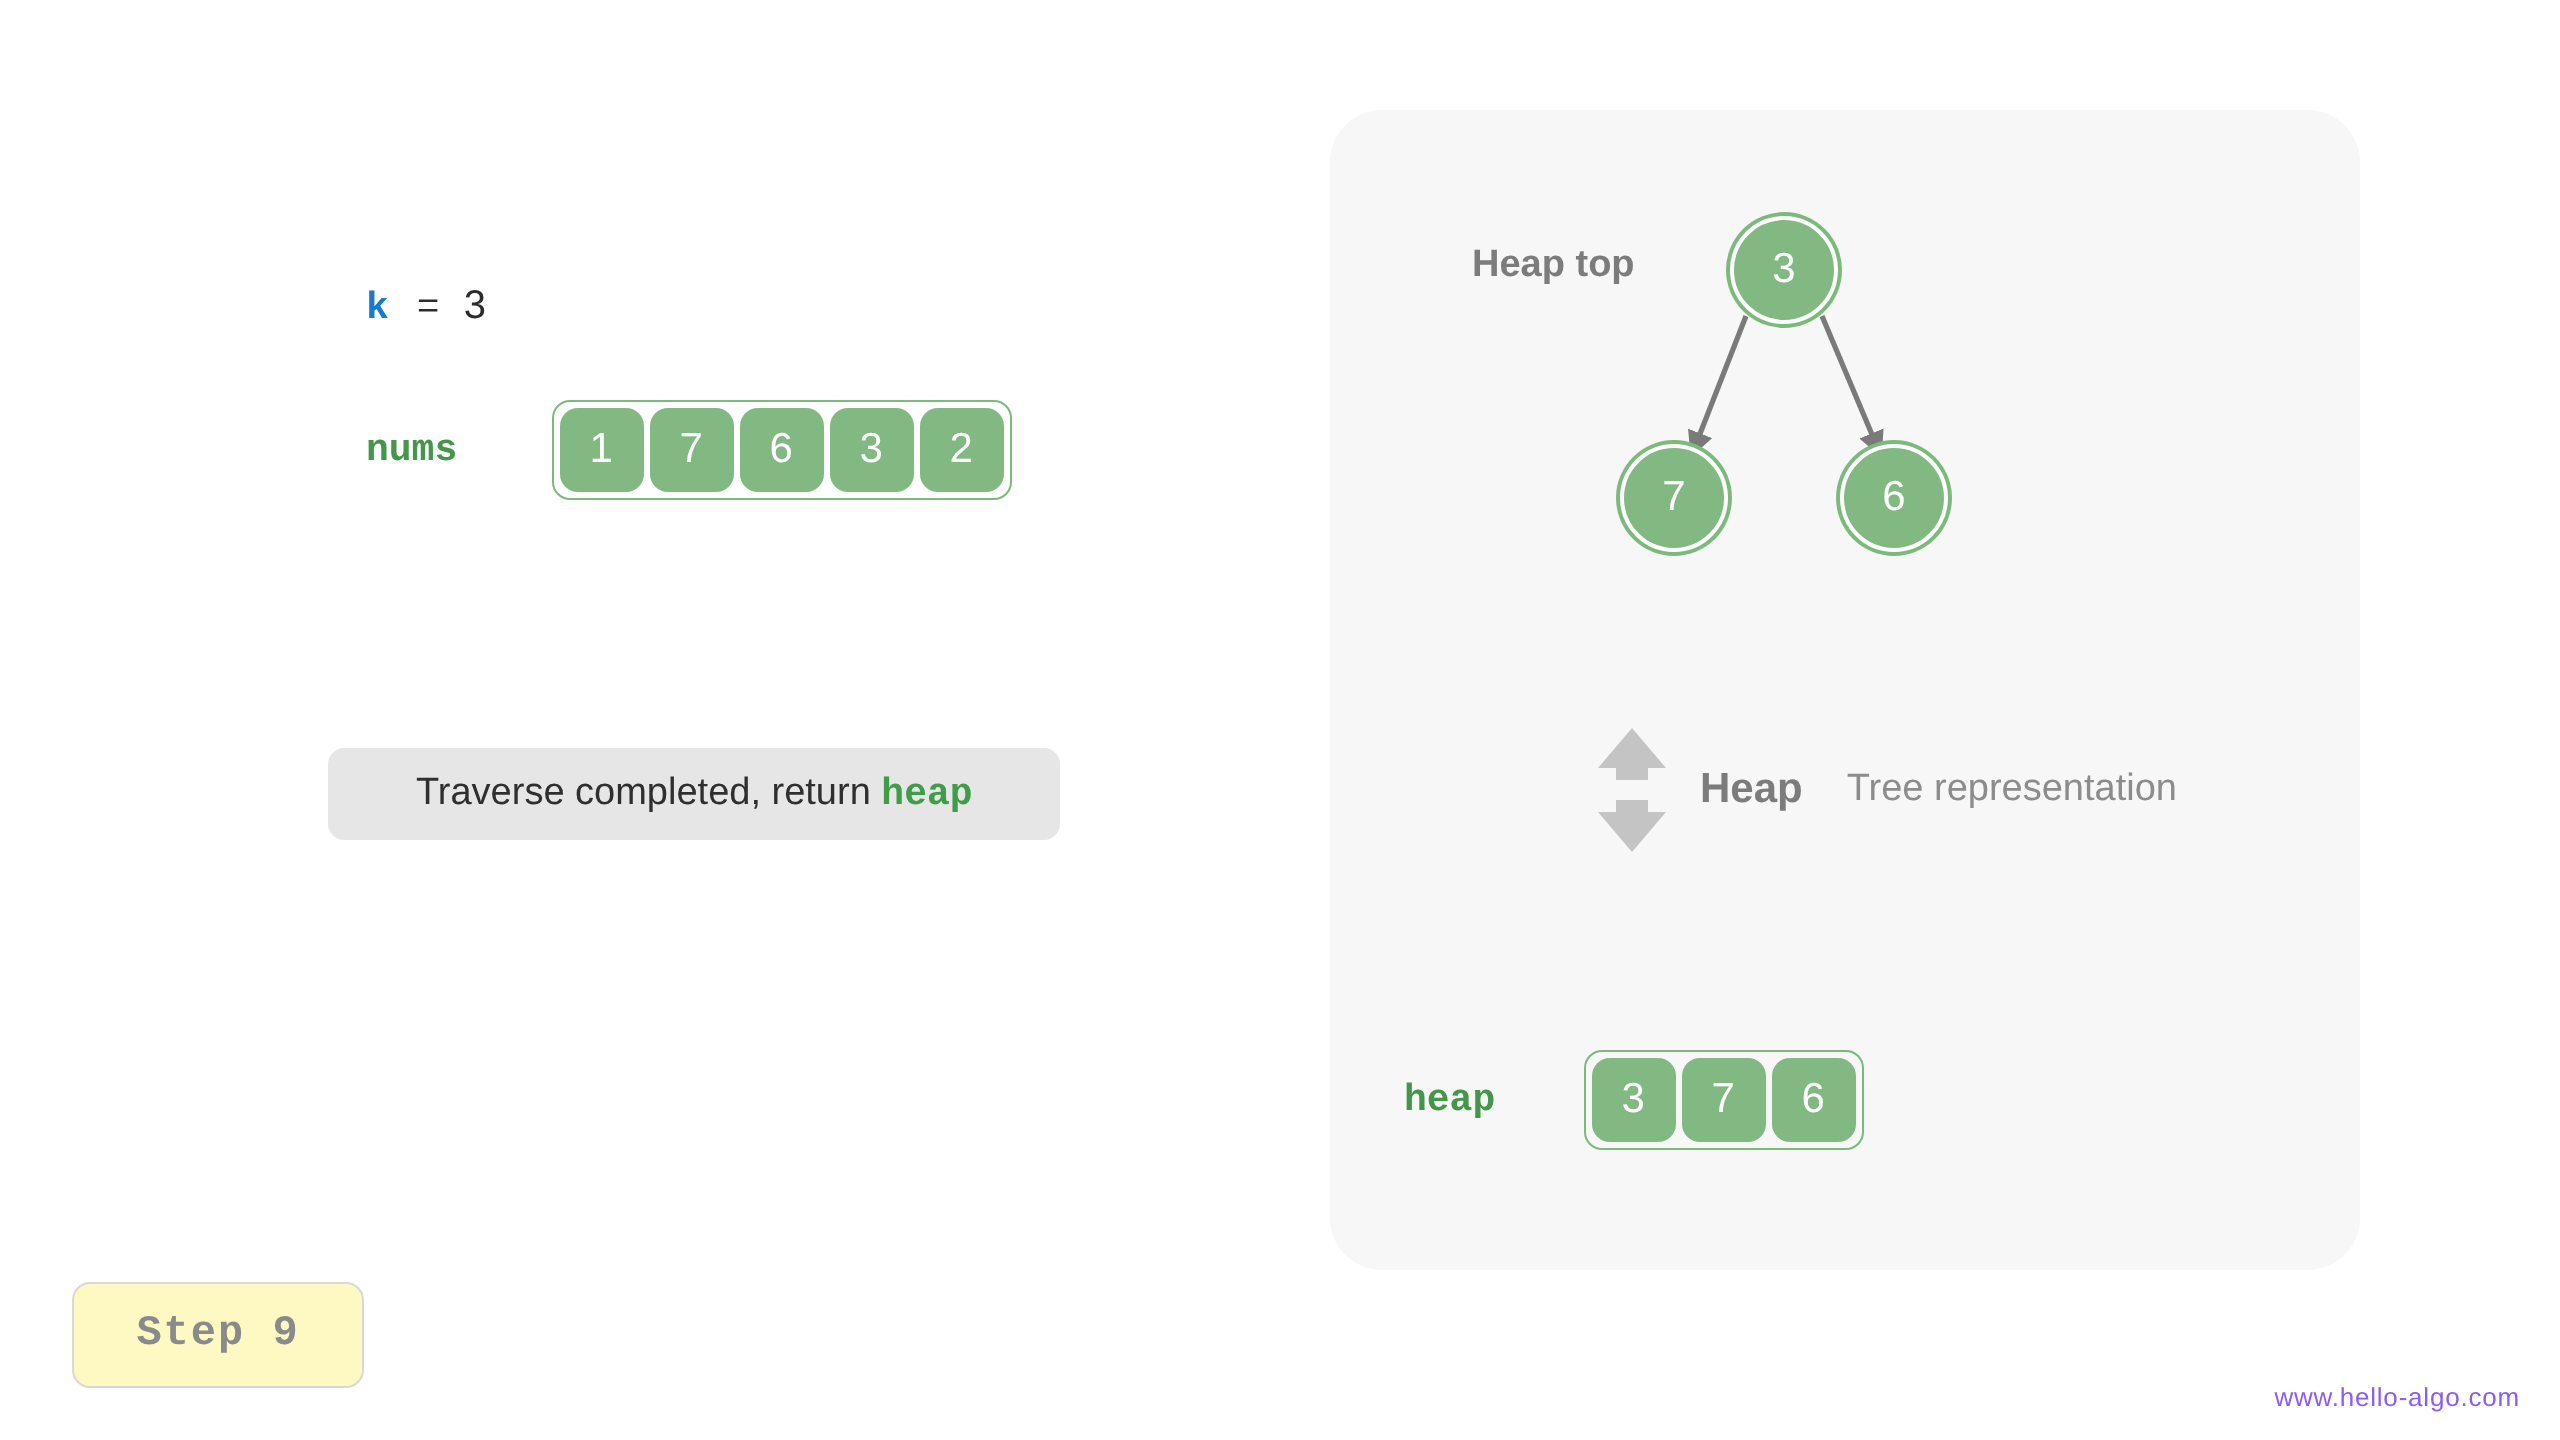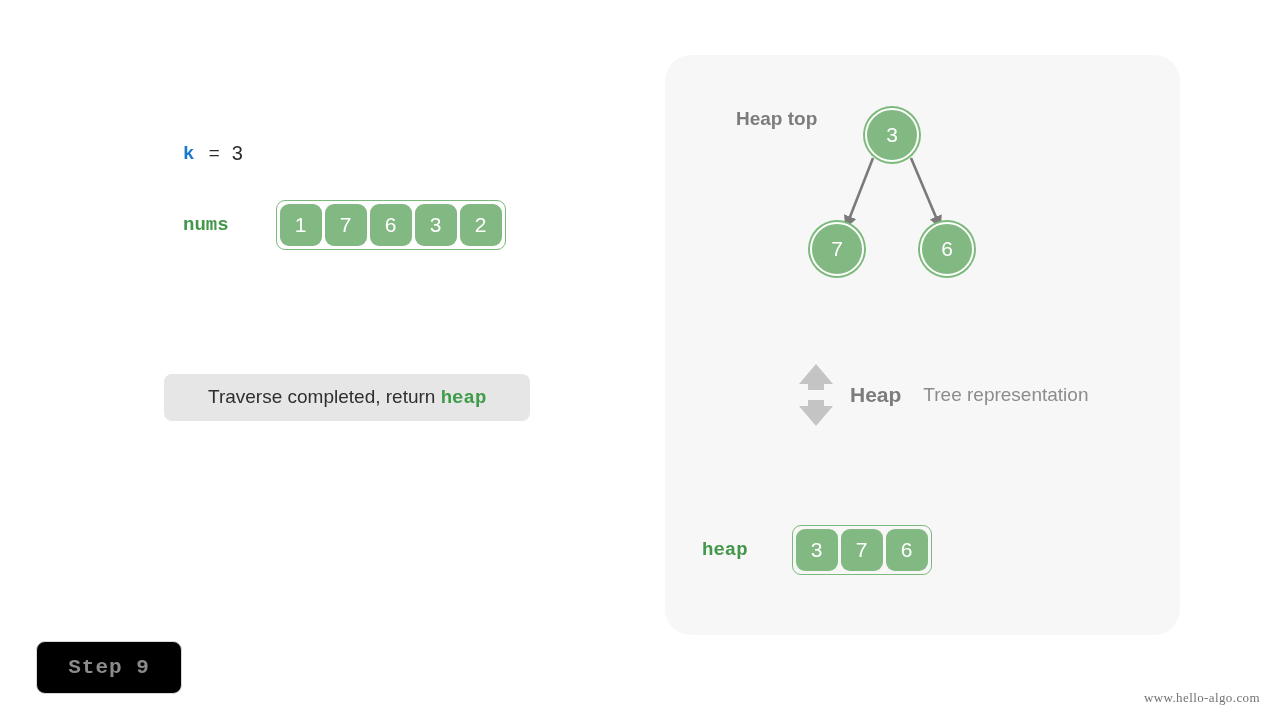--- a/index.html
+++ b/index.html
@@ -92,39 +92,39 @@
 
   
   #step-badge {
     position: absolute;
     left: 36px;
     top: 641px;
     width: 144px;
     height: 51px;
     border: 1px solid #d8d8d8;
     border-radius: 9px;
-    background: #000000;
+    background: #fef9c3;
     display: flex;
     align-items: center;
     justify-content: center;
     font-family: "Liberation Mono", "DejaVu Sans Mono", monospace;
     font-weight: bold;
     font-size: 21px;
     color: #8a8a8a;
     letter-spacing: 1px;
   }
 
   
   #watermark {
     position: absolute;
     right: 20px;
     bottom: 14px;
-    font-family: Liberation Serif, serif;
+    font-family: Liberation Sans, sans-serif;
     font-size: 13px;
-    color: #737373;
+    color: #8b5cf6;
     letter-spacing: 0.4px;
   }
 
   
   #heap-panel {
     position: absolute;
     left: 665px;
     top: 55px;
     width: 515px;
     height: 580px;
@@ -220,21 +220,21 @@
 <div id="message-box">
   <span>Traverse completed, return </span><span id="message-emph">heap</span>
 </div>
 
 <div id="step-badge">Step 9</div>
 
 <div id="watermark">www.hello-algo.com</div>
 
 <div id="heap-panel"></div>
 
-<div id="heap-top-label" style="left:736px;top:108px;position:absolute;">Heap top</div>
+<div id="heap-top-label" style="left:736px;top:122px;position:absolute;">Heap top</div>
 
 <svg id="tree-edges" width="1280" height="720" style="position:absolute;left:0;top:0;pointer-events:none;">
   <defs>
     <marker id="arrowhead" markerWidth="5" markerHeight="5" refX="2.2" refY="2.5" orient="auto">
       <polygon points="0,0 5,2.5 0,5" fill="#7a7a7a"></polygon>
     </marker>
   </defs>
   <line x1="873" y1="158" x2="848" y2="222" stroke="#7a7a7a" stroke-width="2.6" marker-end="url(#arrowhead)"></line>
   <line x1="911" y1="158" x2="938" y2="222" stroke="#7a7a7a" stroke-width="2.6" marker-end="url(#arrowhead)"></line>
 </svg>

